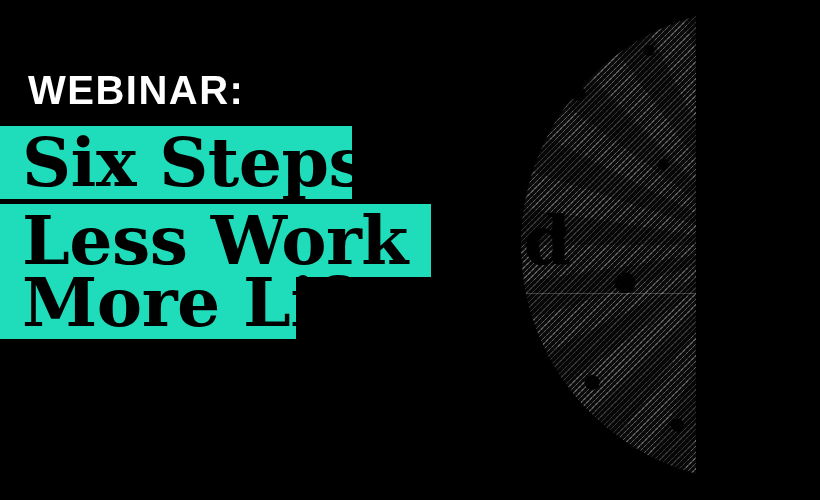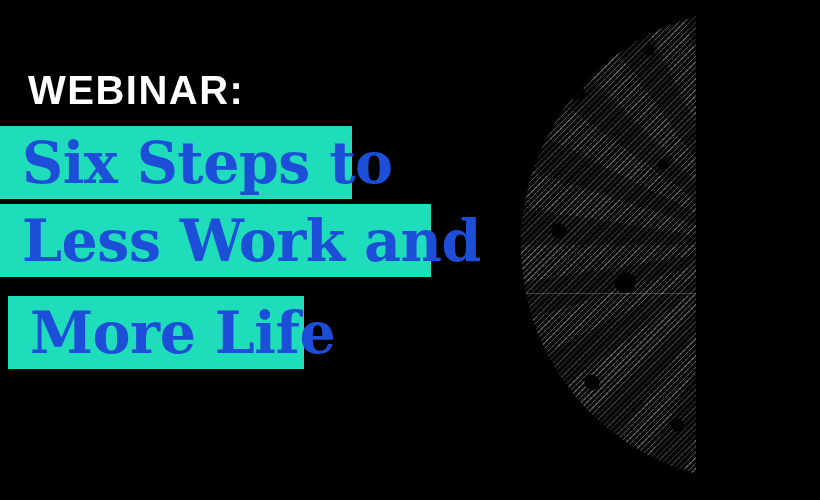--- a/index.html
+++ b/index.html
@@ -112,34 +112,34 @@
     font-family: "Liberation Sans", sans-serif;
     font-weight: 700;
     font-size: 40px;
     line-height: 1;
     letter-spacing: 1.5px;
   }
   .headline-line {
     position: absolute;
     left: 0;
     background: #1fdcba;
-    color: #1d4ed8;
+    color: #000000;
     font-family: "DejaVu Serif", "Liberation Serif", serif;
     font-weight: 700;
-    font-size: 57px;
+    font-size: 68px;
     line-height: 73px;
     height: 73px;
     padding-left: 22px;
     box-sizing: border-box;
     white-space: nowrap;
     letter-spacing: -0.5px;
   }
   #hl-0 { top: 126px; width: 352px; }
   #hl-1 { top: 204px; width: 431px; }
-  #hl-2 { top: 296px; width: 296px; margin-left: 8px; }
+  #hl-2 { top: 266px; width: 296px; }
   #hl-3 { top: 360px; width: 529px; }
 </style>
 </head>
 <body>
 
 <div id="canvas">
 
   <div id="noise-circle">
     <div class="hatch"></div>
     <div class="grain"></div>

